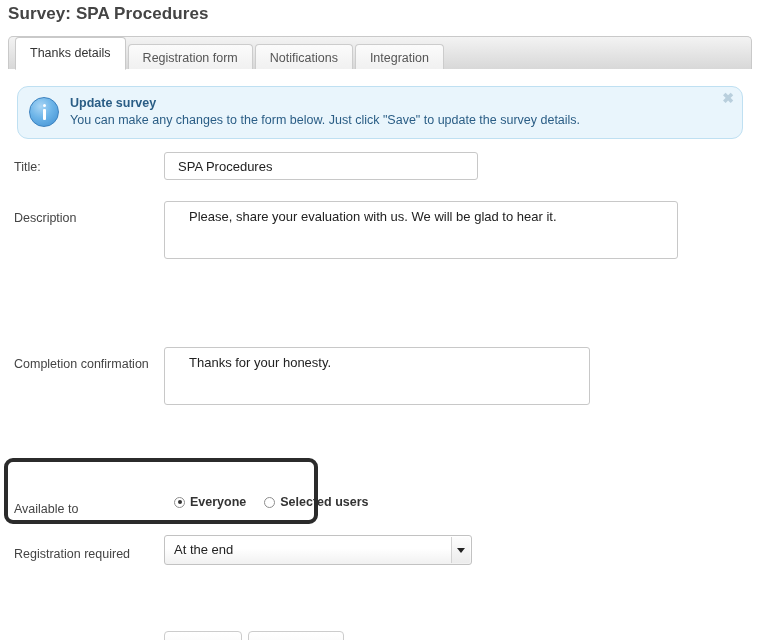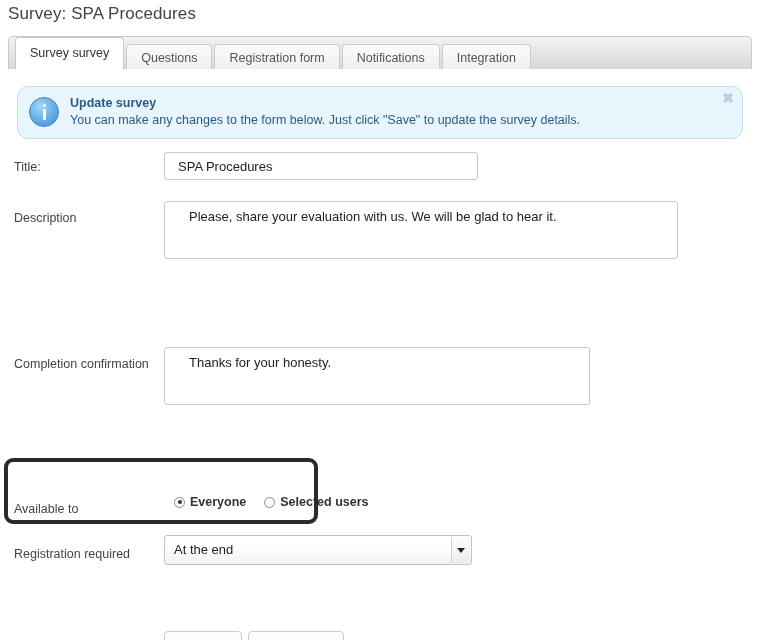--- a/index.html
+++ b/index.html
@@ -17,21 +17,21 @@
     position: relative;
   }
 
   
   .page-title {
     position: absolute;
     left: 8px;
     top: 4px;
     font-size: 17px;
     color: #444444;
-    font-weight: normal;
+    font-weight: bold;
     letter-spacing: 0.1px;
     white-space: nowrap;
     text-align: center;
   }
 
   
   .tab-bar {
     position: absolute;
     left: 8px;
     top: 36px;
@@ -314,22 +314,21 @@
     overflow: hidden;
   }
 </style>
 </head>
 <body>
 
 <div class="page-title">Survey: SPA Procedures</div>
 
 <div class="tab-bar">
   <div class="tab-strip">
-    <div class="tab active">Survey survey</div>
-    <div class="tab">Questions</div>
+    <div class="tab active">Thanks details</div>
     <div class="tab">Registration form</div>
     <div class="tab">Notifications</div>
     <div class="tab">Integration</div>
   </div>
 </div>
 
 <div class="tab-content">
 
   <div class="notice">
     <div class="notice-icon"></div>

